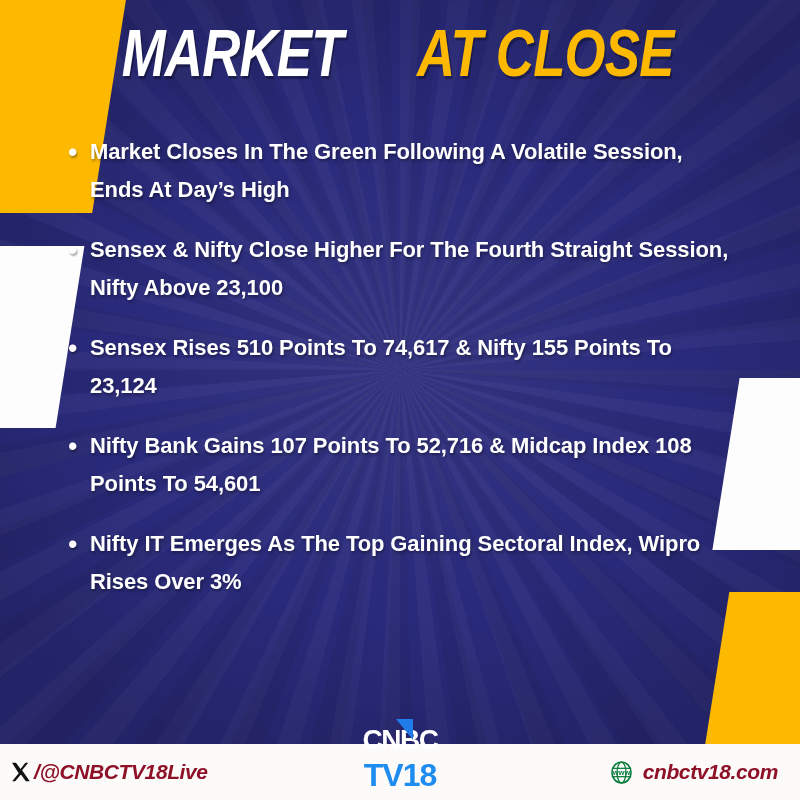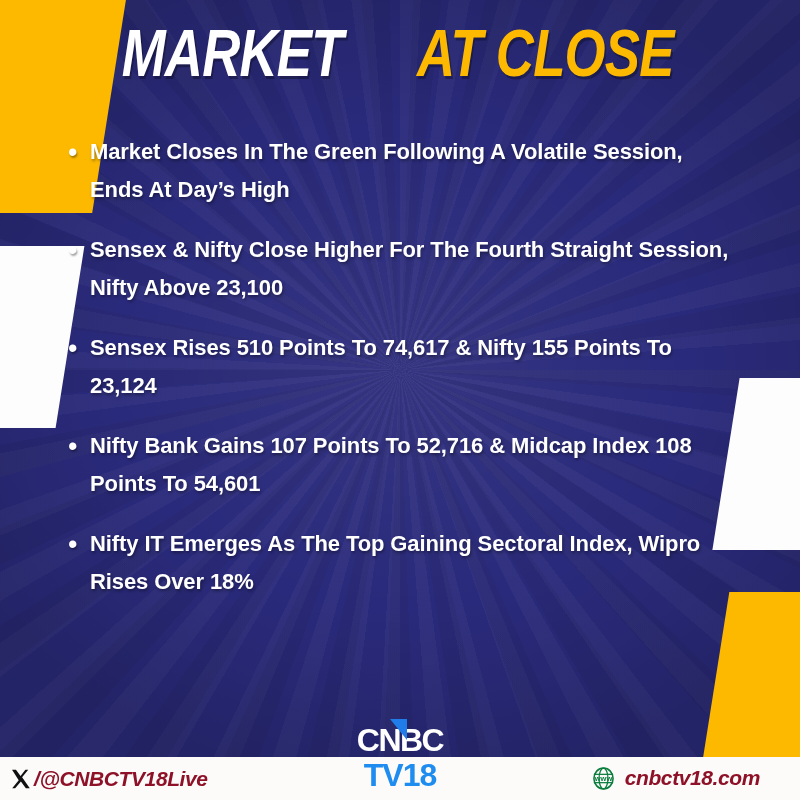--- a/index.html
+++ b/index.html
@@ -123,21 +123,21 @@
   
   #logo{
     position:absolute;
     left:0;right:0;top:722px;
     text-align:center;
     z-index:8;
   }
   #logo .cnbc{
     position:relative;
     display:inline-block;
-    font-size:32px;
+    font-size:28px;
     font-weight:700;
     letter-spacing:-1.5px;
     color:#ffffff;
     line-height:36px;
   }
   #logo .peacock{
     position:absolute;
     left:33px;top:-3px;
     width:0;height:0;
     border-left:17px solid transparent;
@@ -149,33 +149,33 @@
     font-size:32px;
     font-weight:700;
     letter-spacing:-1px;
     color:#1f8cf0;
     line-height:40px;
   }
 
   
   #footer{
     position:absolute;
-    left:0;right:0;bottom:0;height:43px;
+    left:0;right:0;bottom:0;height:56px;
     background:#fcfbfa;
     z-index:7;
     display:flex;
     align-items:center;
   }
   #footer .left{
     display:flex;align-items:center;gap:2px;
     margin-left:10px;
   }
   #footer .right{
     display:flex;align-items:flex-start;gap:9px;
-    margin-left:auto;margin-right:40px;
+    margin-left:auto;margin-right:22px;
   }
   .x-icon{
     display:inline-block;width:22px;height:22px;color:#111;
   }
   .handle, .site{
     font-size:21px;
     font-weight:700;
     font-style:italic;
     letter-spacing:-0.4px;
     color:#8e1128;
@@ -217,21 +217,21 @@
       <span class="txt">Sensex Rises 510 Points To 74,617 &amp; Nifty 155 Points To 23,124</span>
     </div>
 
     <div class="bullet">
       <span class="dot">•</span>
       <span class="txt">Nifty Bank Gains 107 Points To 52,716 &amp; Midcap Index 108 Points To 54,601</span>
     </div>
 
     <div class="bullet">
       <span class="dot">•</span>
-      <span class="txt">Nifty IT Emerges As The Top Gaining Sectoral Index, Wipro Rises Over 18%</span>
+      <span class="txt">Nifty IT Emerges As The Top Gaining Sectoral Index, Wipro Rises Over 3%</span>
     </div>
 
   </div>
 
   <div id="logo">
     <span class="cnbc">
       <span class="peacock"></span>
       <span>CNBC</span>
     </span>
     <span class="tv18">TV18</span>

